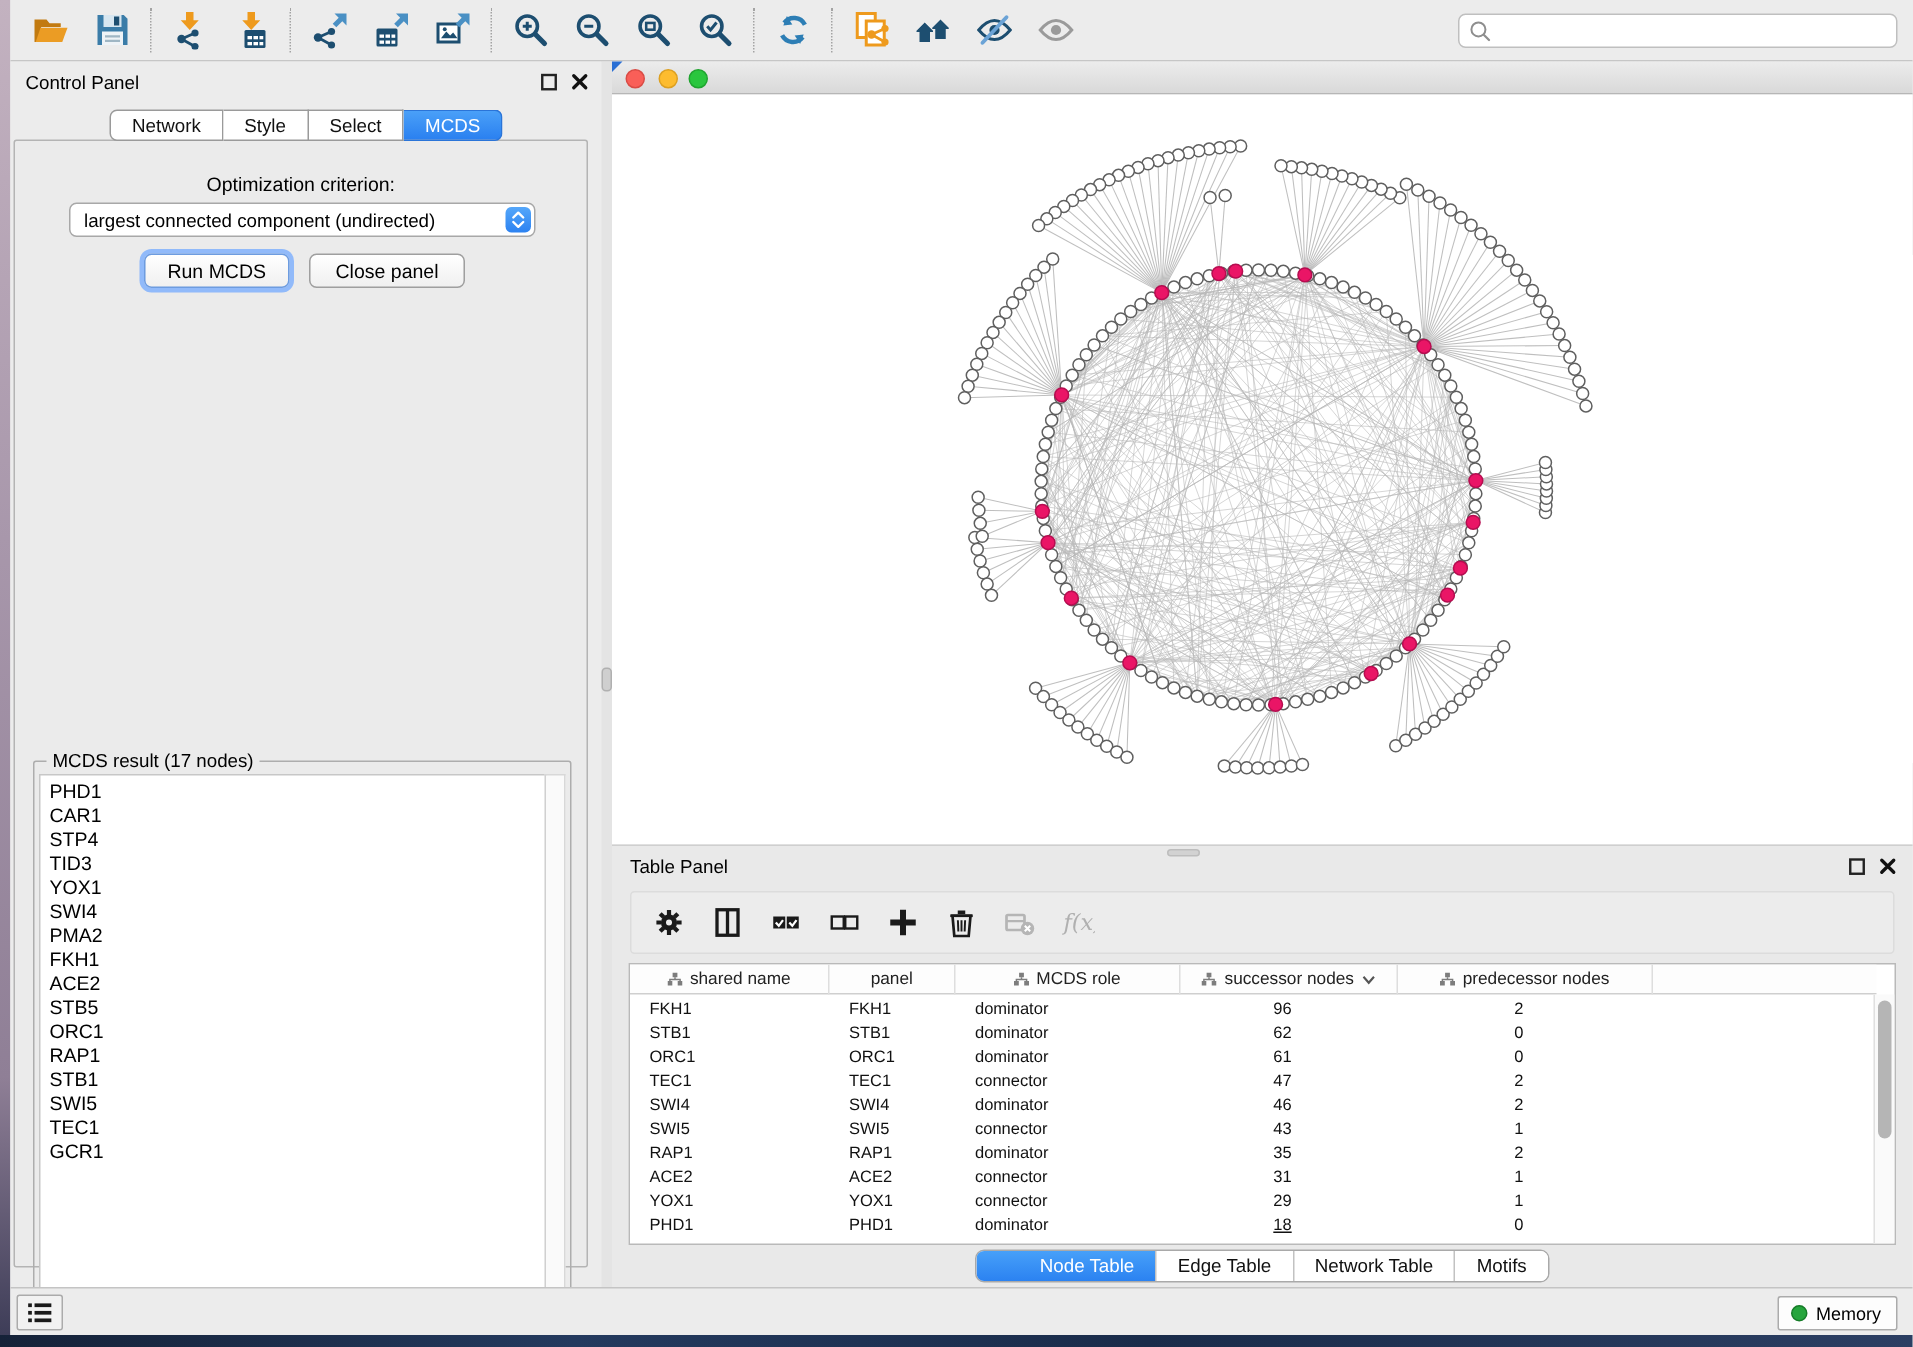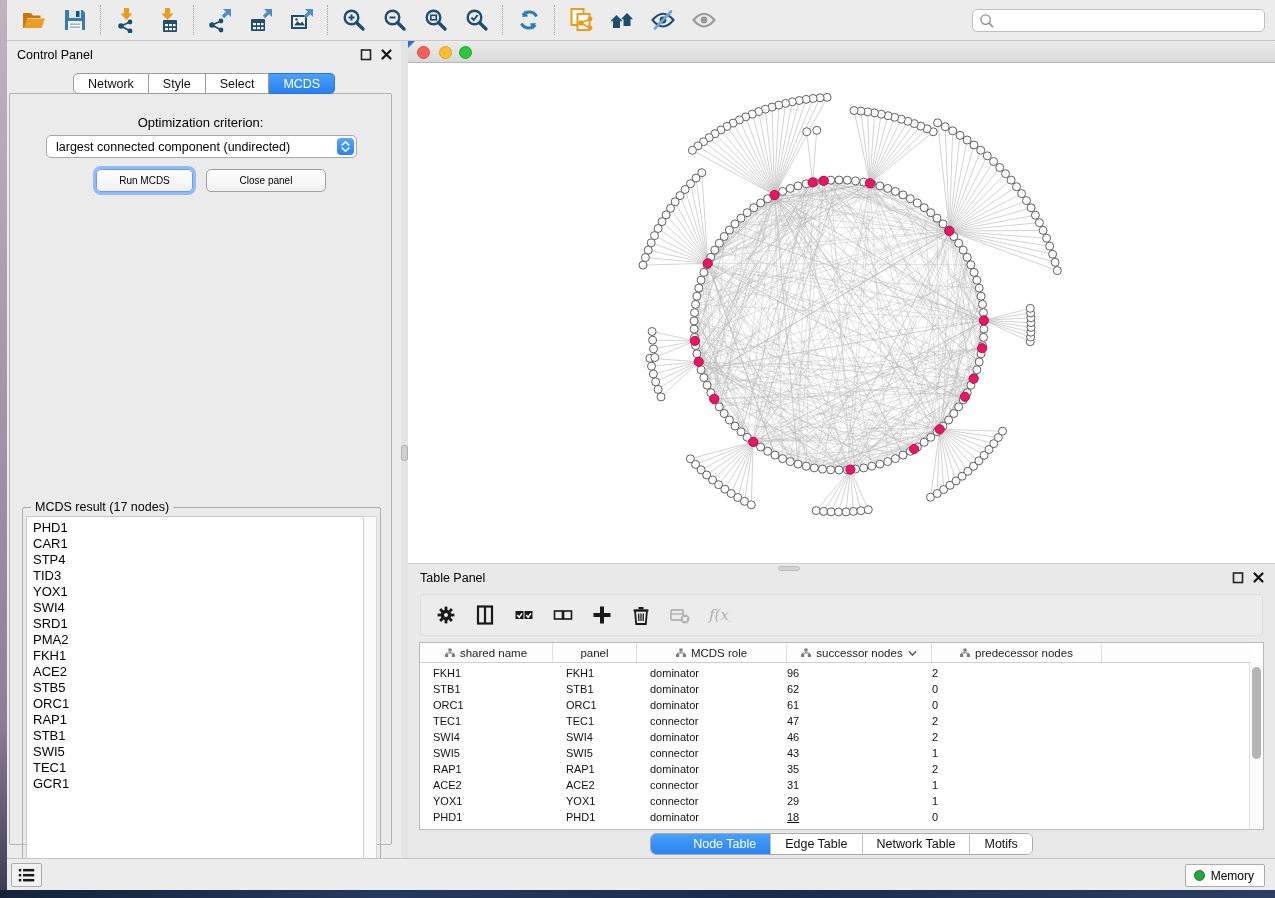--- a/index.html
+++ b/index.html
@@ -45,24 +45,24 @@
   #cp-content { position:absolute; left:2px; top:52px; width:383px; height:752px;
     background:#ebebeb; border:1px solid #b4b4b4; border-radius:2px; }
   #criterion-label { position:absolute; left:0; top:21px; width:100%; text-align:center; font-size:13px; color:#000; }
   #criterion-select { position:absolute; left:36px; top:41px; width:311px; height:23px; background:#fff;
     border:1px solid #a8a8a8; border-radius:5px; font-size:12.5px; color:#000;
     display:flex; align-items:center; padding-left:9px; }
   #criterion-stepper { position:absolute; right:2px; top:2px; width:17px; height:17px; border-radius:4px;
     background:linear-gradient(180deg,#55a7fa,#2c82f1); display:flex; align-items:center; justify-content:center; }
   #criterion-stepper svg { width:11px; height:13px; }
   .cp-btn { position:absolute; top:75px; height:23px; background:linear-gradient(180deg,#ffffff,#f0f0f0);
-    border:1px solid #9f9f9f; border-radius:5px; font-size:10px; color:#000;
+    border:1px solid #9f9f9f; border-radius:5px; font-size:13px; color:#000;
     display:flex; align-items:center; justify-content:center; }
   #run-btn { left:86px; width:97px; box-shadow:0 0 0 3px rgba(115,170,255,.75); border-color:#6d9ce0; }
-  #close-btn { left:196px; width:120px; }
+  #close-btn { left:196px; width:104px; }
 
   #result-group { position:absolute; left:12px; top:413px; width:359px; height:372px;
     border:1px solid #adadad; border-radius:2px; }
   #result-title { position:absolute; left:8px; top:-8px; background:#ebebeb; padding:0 4px; font-size:12.5px; color:#000; }
   #result-list { position:absolute; left:3px; top:8px; width:339px; height:358px; background:#ffffff;
     border:1px solid #c7c7c7; overflow:hidden; padding:3px 0 0 6px; }
   #result-scroll { position:absolute; right:3px; top:8px; width:14px; height:358px; background:#fafafa;
     border:1px solid #d8d8d8; border-left:1px solid #d0d0d0; }
   .result-item { font-size:13px; line-height:16px; color:#000; }
 
@@ -103,21 +103,21 @@
   #nt-header { position:absolute; left:0; top:0; width:831px; height:20px; background:#fdfdfd;
     border-bottom:1px solid #cfcfcf; display:flex; }
   .nt-col { height:20px; display:flex; align-items:center; justify-content:center; gap:5px;
     border-right:1px solid #dedede; font-size:11.5px; color:#222; }
   .nt-col svg.tree { width:10px; height:10px; }
   .nt-col svg.sort { width:9px; height:7px; }
   #nt-rows { position:absolute; left:0; top:22px; width:831px; }
   .nt-row { display:flex; height:16px; }
   .nt-cell { font-size:11px; color:#111; line-height:16px; white-space:nowrap; overflow:hidden; }
   .nt-cell.l { text-align:left; padding-left:13px; }
-  .nt-cell.r { text-align:left; padding-right:9px; }
+  .nt-cell.r { text-align:center; padding-right:9px; }
   #nt-scroll { position:absolute; right:0; top:20px; width:14px; height:166px; background:#fafafa;
     border-left:1px solid #e0e0e0; }
   #nt-thumb { position:absolute; left:2px; top:4px; width:9px; height:92px; background:#b5b5b5; border-radius:5px; }
 
   #tp-tabs { position:absolute; left:0; top:269px; width:100%; display:flex; justify-content:center; }
   #tp-tabs-inner { display:flex; height:22px; border:1px solid #a9a9a9; border-radius:6px; overflow:hidden; background:#fff; }
   .tp-tab { height:100%; padding:0 14px; display:flex; align-items:center; font-size:12.5px; color:#111;
     background:#fff; border-left:1px solid #c2c2c2; }
   .tp-tab:first-child { border-left:none; }
   .tp-tab.active { background:linear-gradient(180deg,#47a0f9,#2b82f1); color:#fff;padding-left:42px; }
@@ -352,21 +352,20 @@
       <div class="cp-btn" id="close-btn">Close panel</div>
       <div id="result-group">
         <span id="result-title">MCDS result (17 nodes)</span>
         <div id="result-list">
             <div class="result-item">PHD1</div>
             <div class="result-item">CAR1</div>
             <div class="result-item">STP4</div>
             <div class="result-item">TID3</div>
             <div class="result-item">YOX1</div>
             <div class="result-item">SWI4</div>
-            <div class="result-item">SRD1</div>
             <div class="result-item">PMA2</div>
             <div class="result-item">FKH1</div>
             <div class="result-item">ACE2</div>
             <div class="result-item">STB5</div>
             <div class="result-item">ORC1</div>
             <div class="result-item">RAP1</div>
             <div class="result-item">STB1</div>
             <div class="result-item">SWI5</div>
             <div class="result-item">TEC1</div>
             <div class="result-item">GCR1</div>

